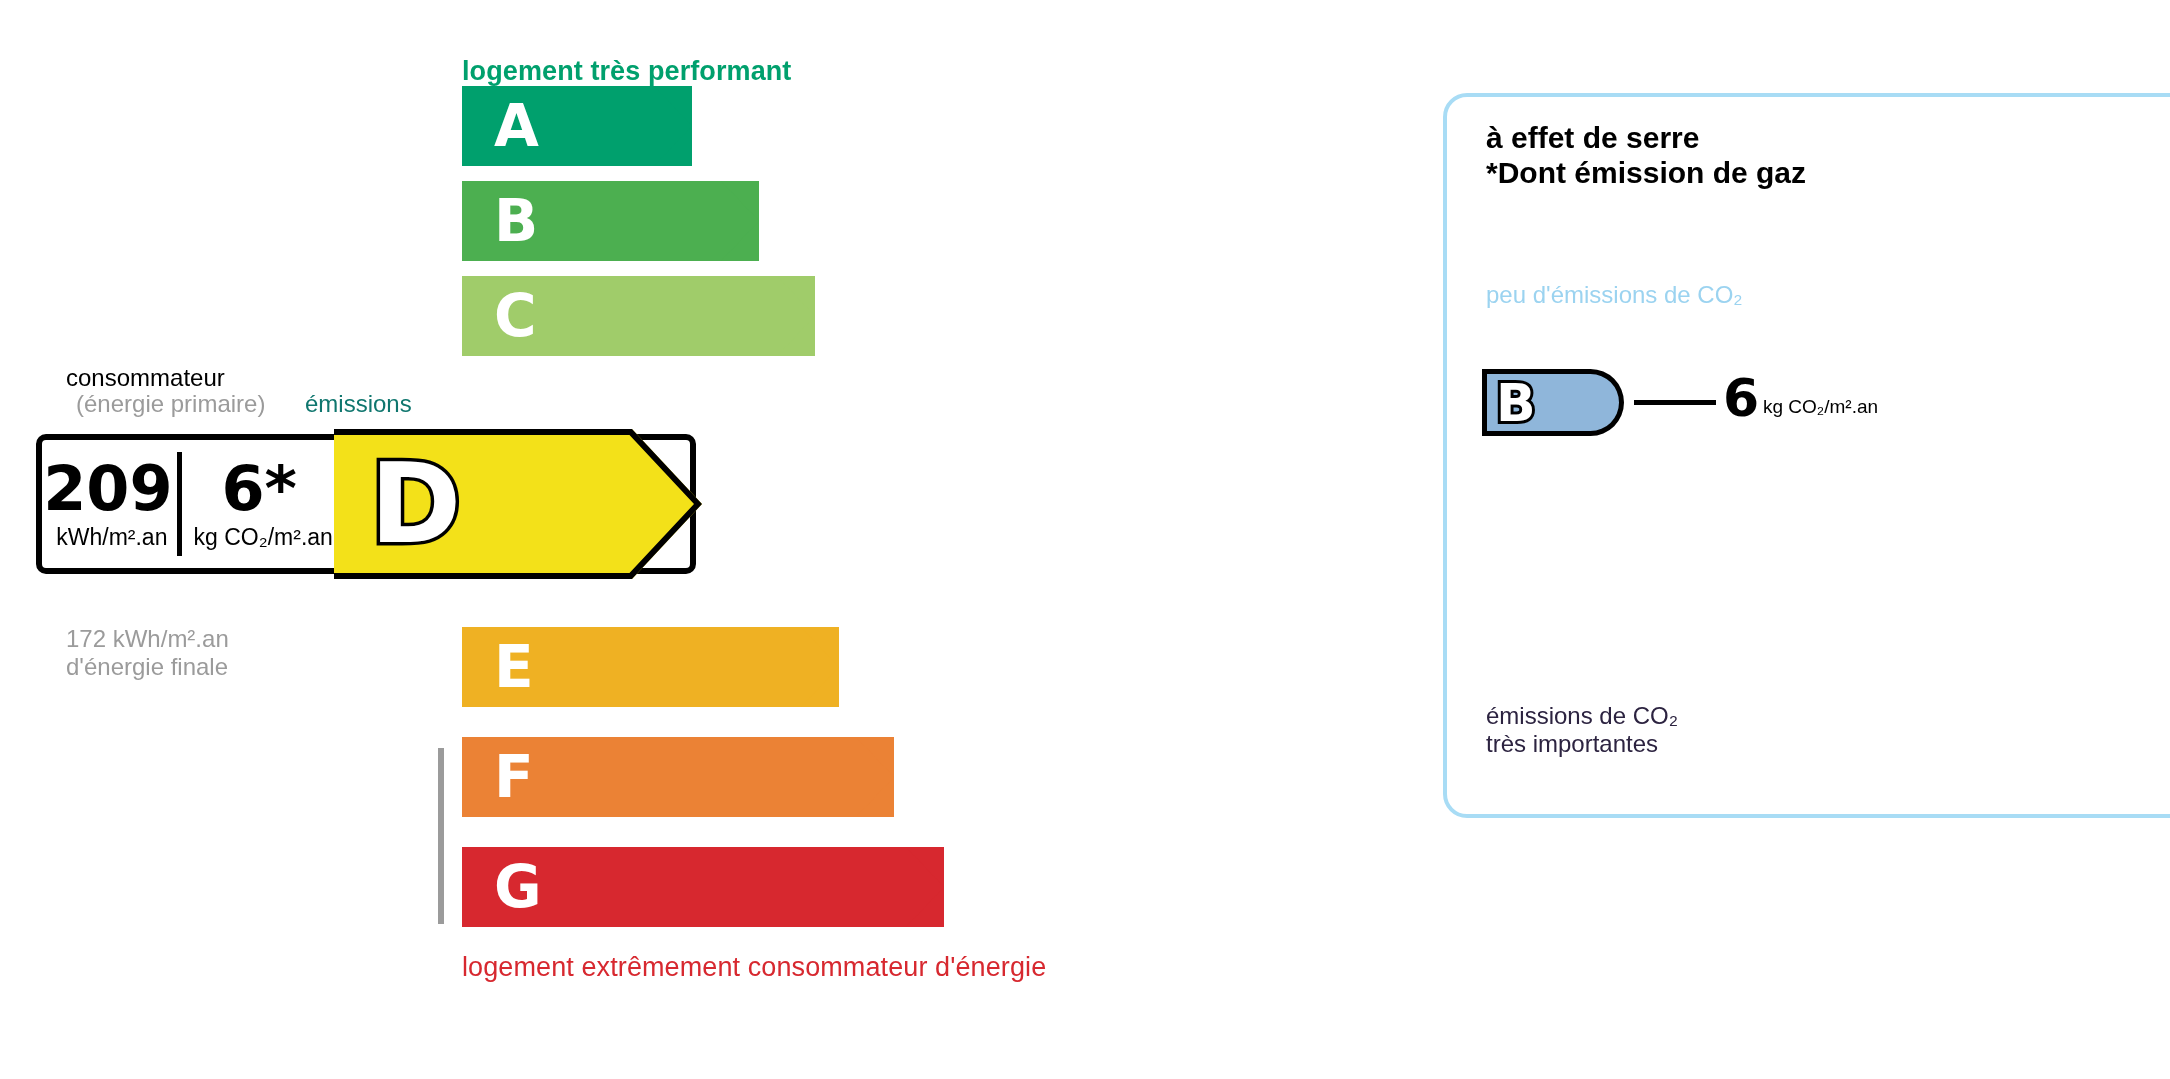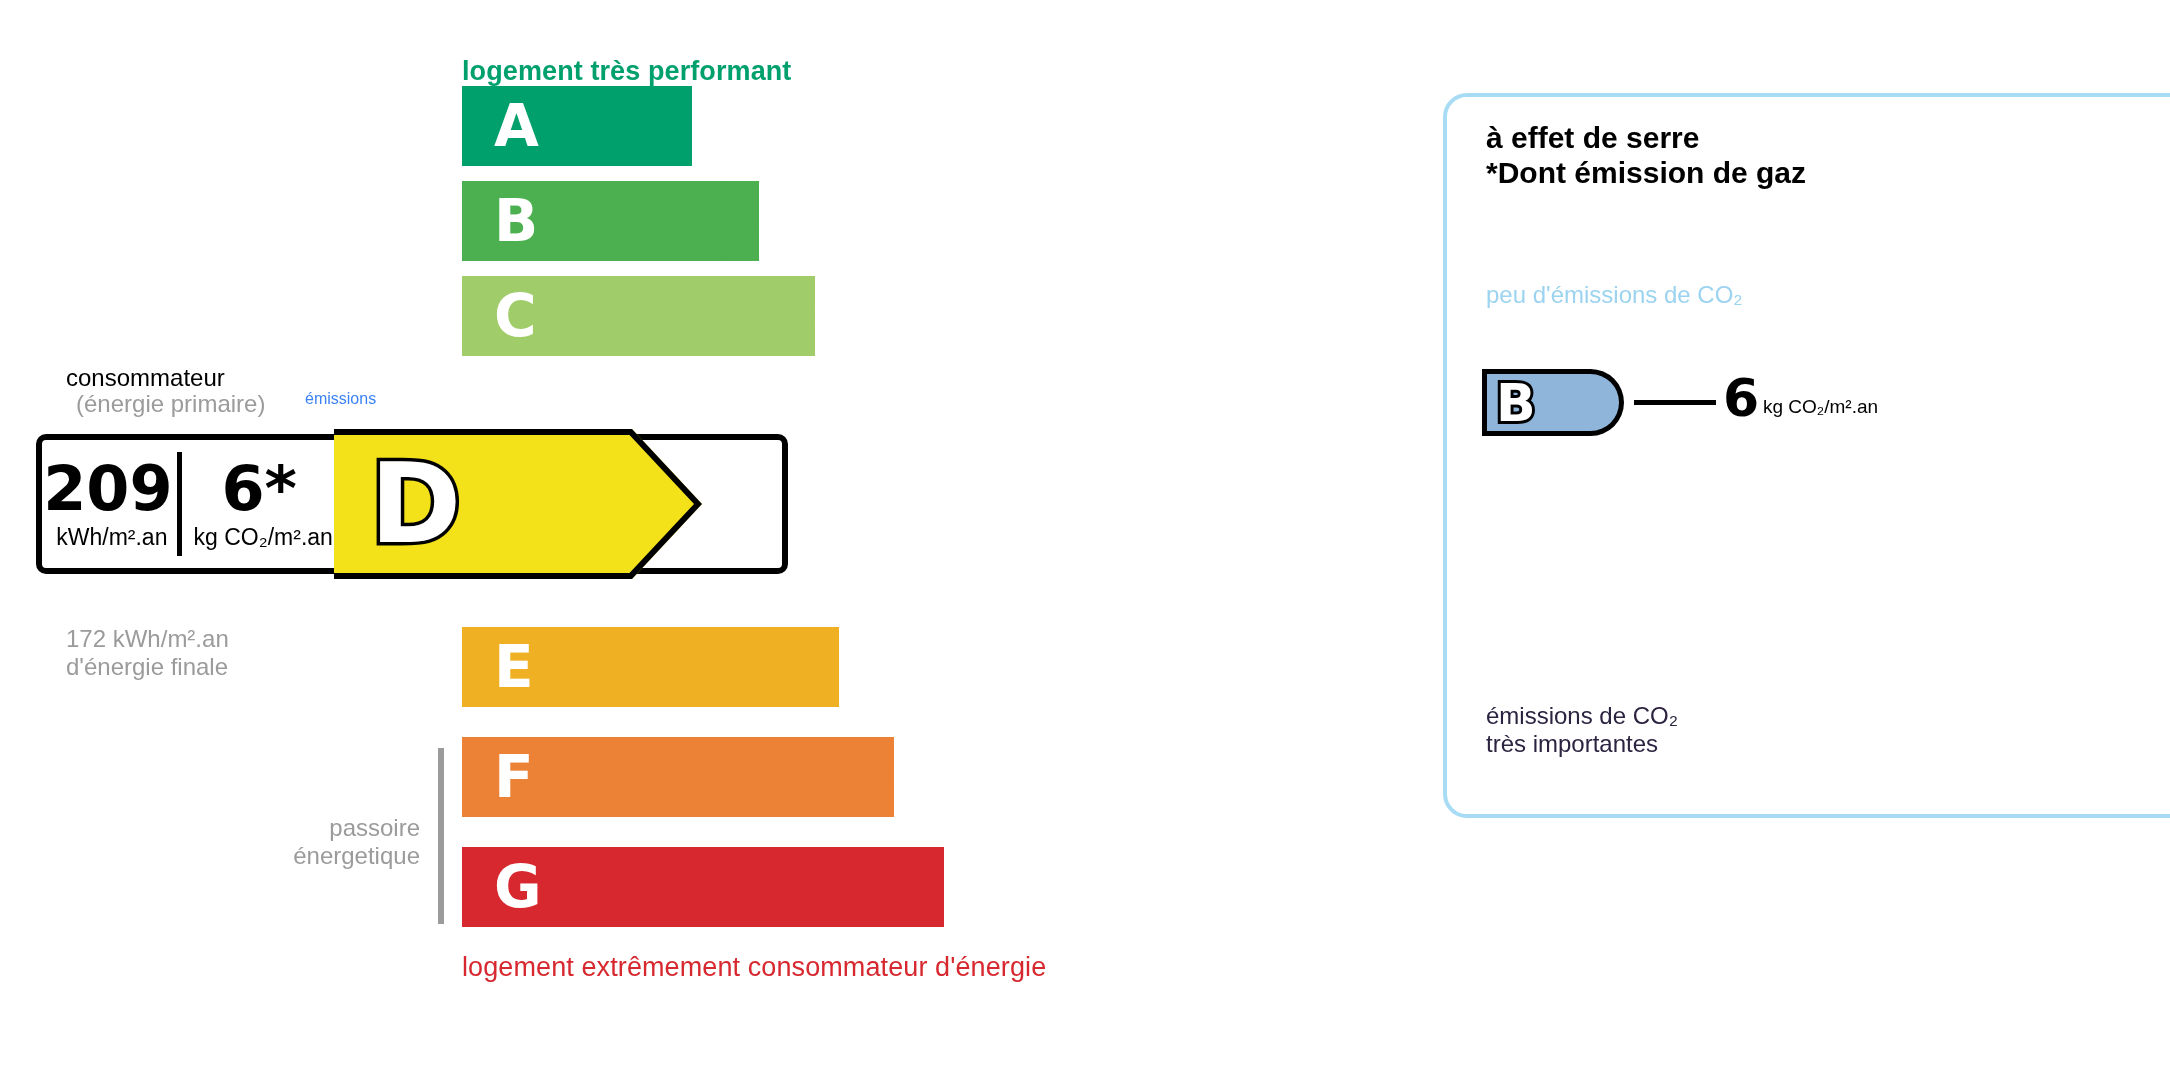--- a/index.html
+++ b/index.html
@@ -37,21 +37,21 @@
   }
   .arrow-wrap{position:absolute;inset:0;}
   .glyph{
     position:absolute;left:32px;top:50%;transform:translateY(-50%);
     color:#fff;font-weight:bold;font-size:58px;line-height:1;
     font-family:"DejaVu Sans",sans-serif;
   }
 
   
   #row-D-outline{
-    left:36px;top:434px;width:752px;height:140px;
+    left:36px;top:434px;width:660px;height:140px;
   }
   #row-D-outline .shape{
     position:absolute;inset:0;
     background:#fff;
     border:6px solid #000;
     border-radius:10px;
     box-sizing:border-box;
   }
   #cur-left-box{
     position:absolute;left:0;top:0;width:304px;height:100%;
@@ -83,21 +83,21 @@
   #cur-glyph{
     position:absolute;left:36px;top:50%;transform:translateY(-50%);
     font-size:110px;line-height:1;font-weight:bold;color:#fff;
     -webkit-text-stroke:7px #000;paint-order:stroke fill;
     font-family:"DejaVu Sans",sans-serif;
   }
 
   
   #lbl-conso{left:66px;top:364px;font-size:24px;color:#000;white-space:nowrap;}
   #lbl-conso2{left:36px;top:390px;font-size:24px;color:#9B9B9B;white-space:nowrap;margin-left:40px;}
-  #lbl-emis{left:305px;top:390px;font-size:16px;color:#3b82f6;white-space:nowrap;}
+  #lbl-emis{left:305px;top:390px;font-size:24px;color:#0f766e;white-space:nowrap;}
 
   #lbl-final{left:66px;top:625px;font-size:24px;color:#9B9B9B;line-height:1.16;white-space:nowrap;}
 
   #passoire-bar{left:438px;top:748px;width:6px;height:176px;background:#9B9B9B;}
   #passoire-lbl{left:180px;top:814px;width:240px;text-align:right;font-size:24px;color:#9B9B9B;line-height:1.16;}
 
   
   #ges-panel{
     left:1443px;top:93px;width:1023px;height:725px;
     border:4px solid #A8DCF5;border-radius:24px;box-sizing:border-box;
@@ -231,24 +231,20 @@
     <div class="arrow-wrap">
         <div class="arrow" style="--c:#D7282F">
       <div class="body"></div>
           <div class="tip"></div>
         </div>
       <span class="glyph">G</span>
     </div>
   </div>
 
   <div class="abs" id="passoire-bar"></div>
-  <div class="abs" id="passoire-lbl">
-    <div>passoire</div>
-    <div>énergetique</div>
-  </div>
 
   <div class="abs bottom-caption">logement extrêmement consommateur d'énergie</div>
 </div>
 
 <div class="abs" id="ges-panel"></div>
 
 <div class="abs" id="ges-title">
   <div>à effet de serre</div>
   <div>*Dont émission de gaz</div>
 </div>

